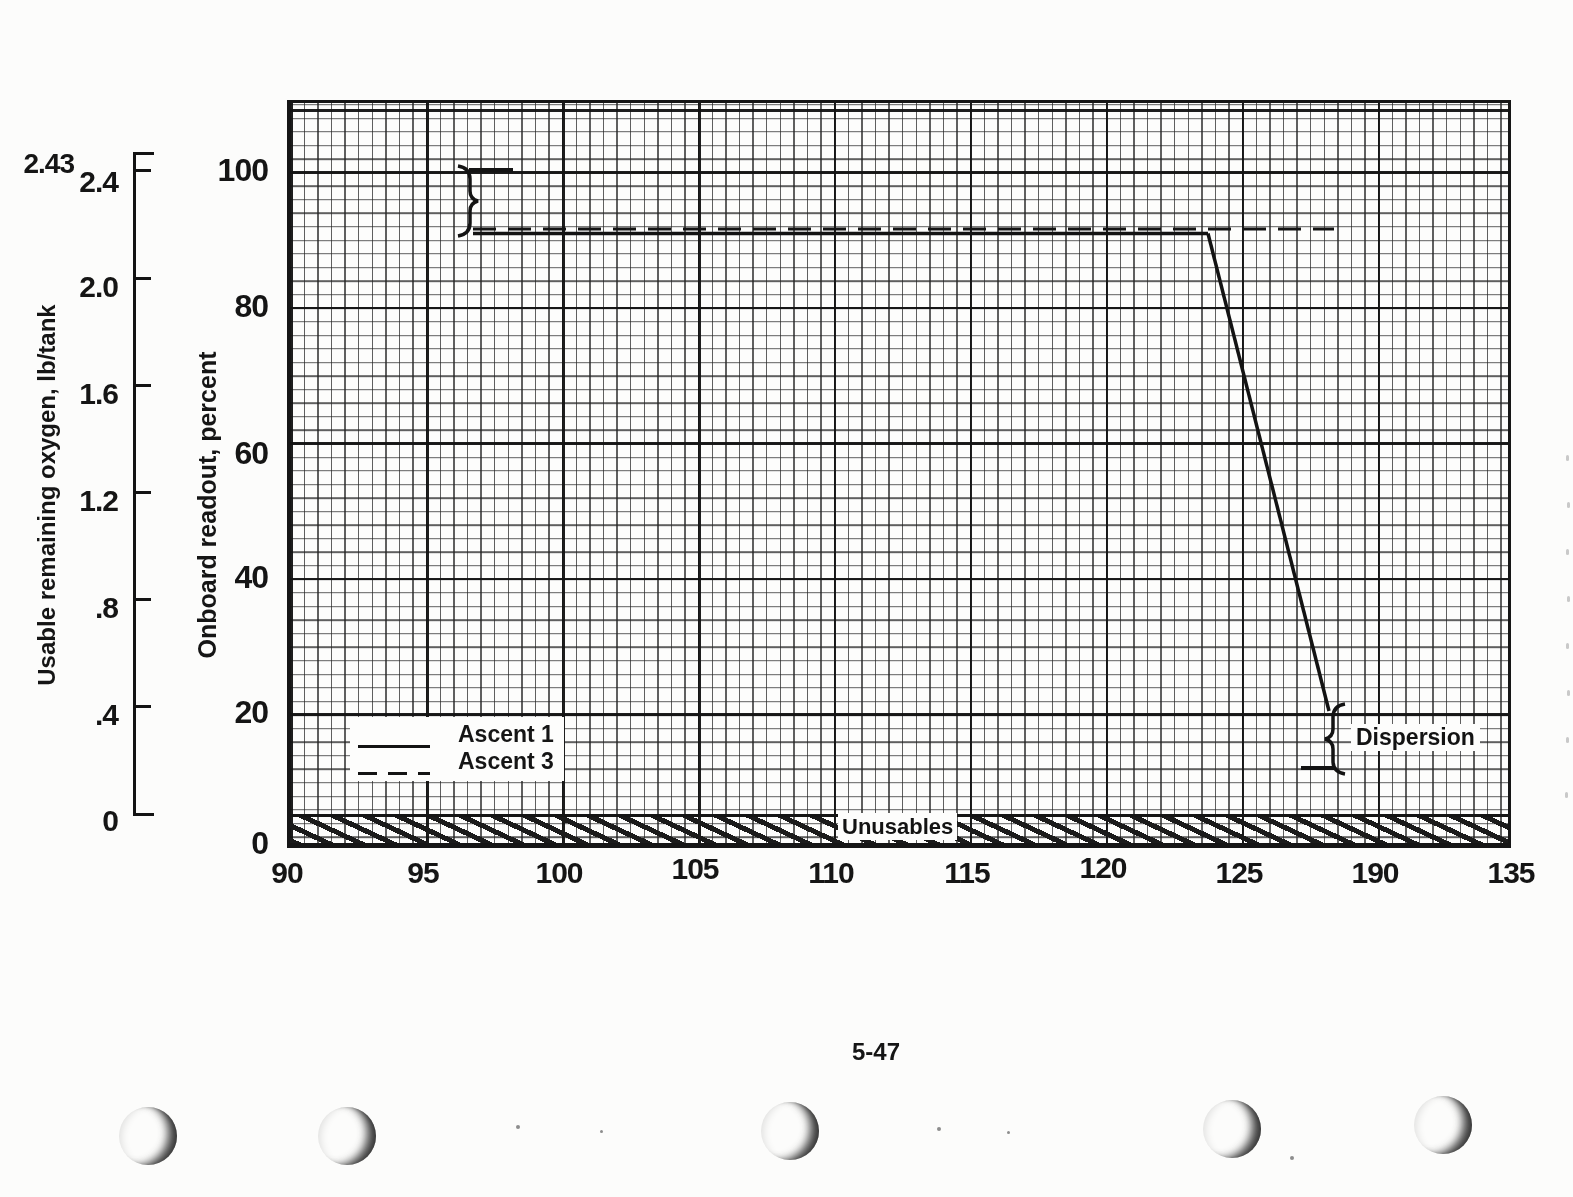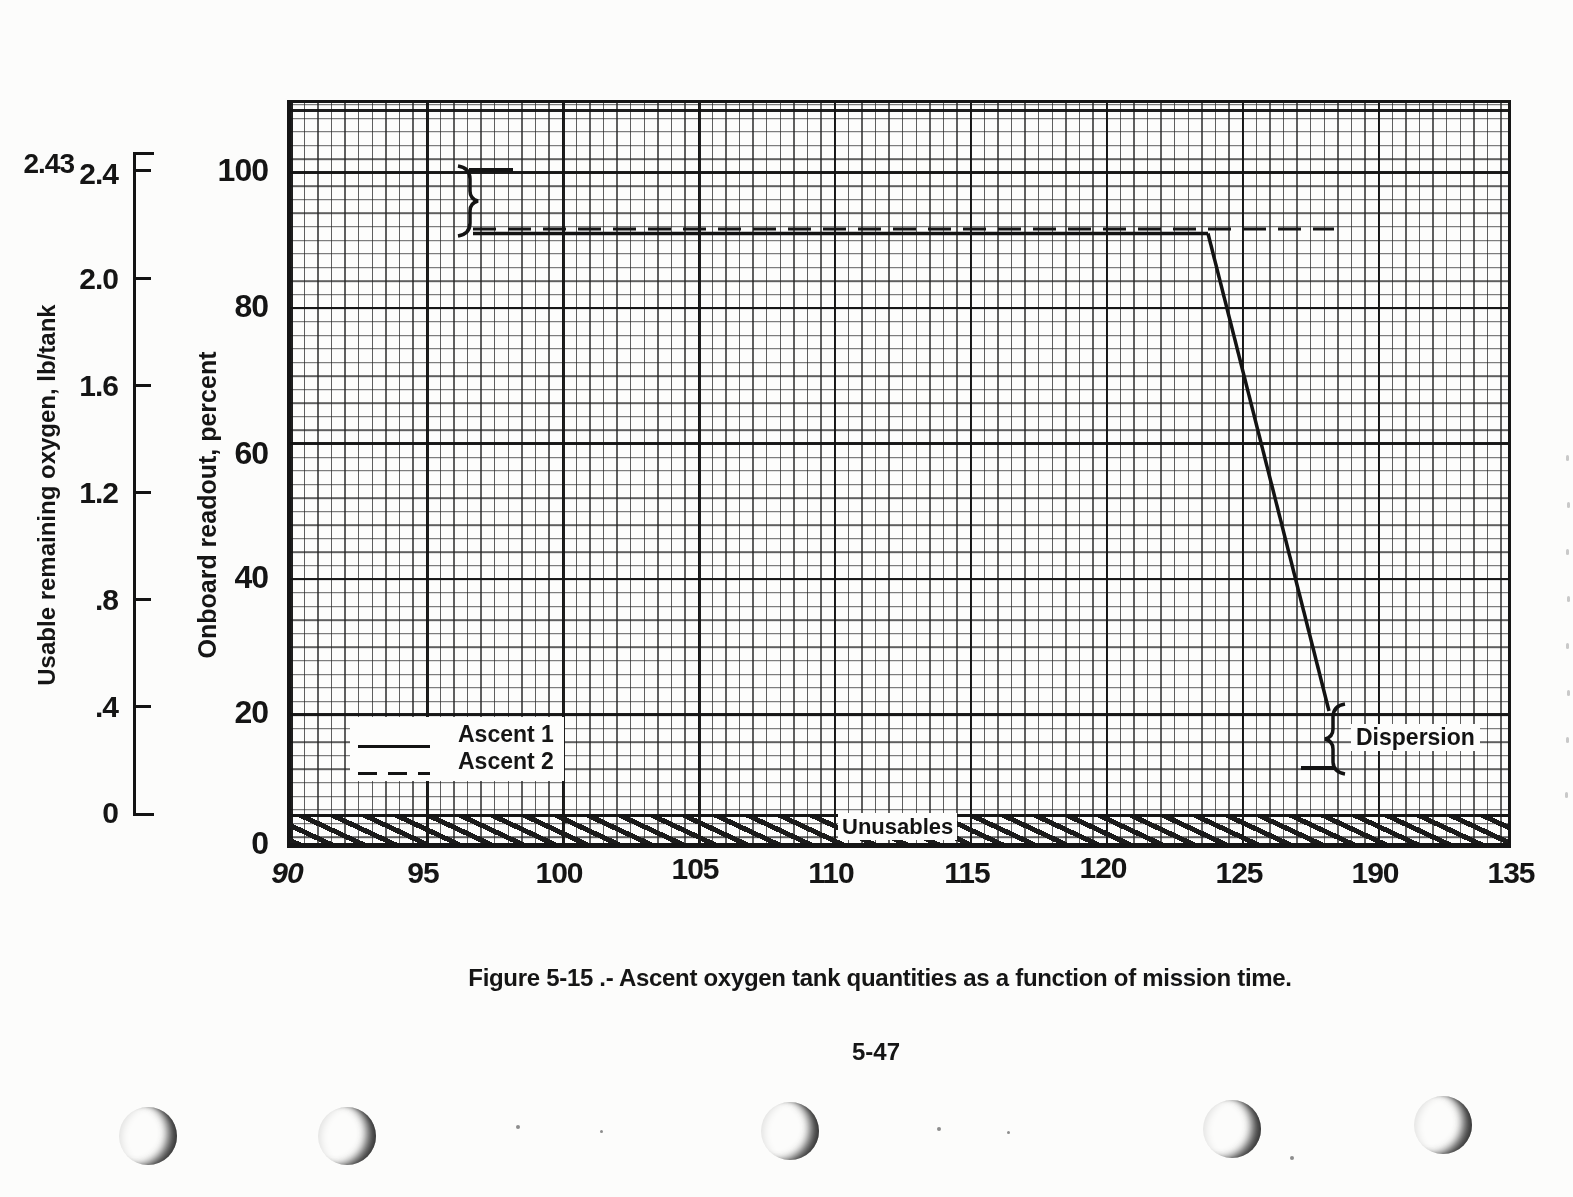--- a/index.html
+++ b/index.html
@@ -37,21 +37,21 @@
   .legend-row { display:flex; align-items:flex-end; height:27px;gap:12px; }
   .legend-sample { display:inline-block; width:72px; height:3.5px; margin-right:16px; }
   .legend-sample.solid { background:#131313; }
   .legend-sample.dashed { background:repeating-linear-gradient(to right,#131313 0 19px, transparent 19px 30px); }
   .legend-row span.txt { font-size:23px; font-weight:700; }
 
   
   .ptick { position:absolute; left:196px; width:72px; text-align:right;
            font-size:32px; font-weight:700; height:38px; line-height:38px; letter-spacing:-1px; }
   .otick { position:absolute; left:36px;  width:82px; text-align:right;
-           font-size:30px; font-weight:700; height:36px; line-height:36px; letter-spacing:-1px; }
+           font-size:30px; font-weight:700; height:36px; line-height:36px; letter-spacing:-1px;margin-top:8px; }
   .otick243 { position:absolute; left:8px; width:66px; text-align:right;
            font-size:28px; font-weight:700; height:32px; line-height:32px; letter-spacing:-1px; }
   .xtick { position:absolute; top:856px; width:90px; text-align:center;
            font-size:30px; font-weight:700; letter-spacing:-1px; }
   .vtitle { position:absolute; white-space:nowrap; font-size:25px; font-weight:700;
             transform:translate(-50%,-50%) rotate(-90deg); }
   .htitle { position:absolute; text-align:center; font-size:26px; font-weight:700; }
 
   
   .oxline  { position:absolute; background:#131313; }
@@ -96,21 +96,21 @@
     </svg>
 
 
     <div class="legend">
       <div class="legend-row">
         <span class="legend-sample solid"></span>
         <span class="txt">Ascent 1</span>
       </div>
       <div class="legend-row">
         <span class="legend-sample dashed"></span>
-        <span class="txt">Ascent 2</span>
+        <span class="txt">Ascent 3</span>
       </div>
     </div>
 
     <div class="anno" style="left:1061px; top:621px;">Dispersion</div>
 
     <div class="anno" style="left:548px; top:710px; font-size:22px; padding:1px 4px;">Unusables</div>
   </div>
 
   <div class="ptick" style="top:151px;">100</div>
   <div class="ptick" style="top:287px;">80</div>
@@ -133,32 +133,31 @@
   <div class="otick243" style="top:148px;">2.43</div>
   <div class="otick" style="top:156px;">2.4</div>
   <div class="otick" style="top:261px;">2.0</div>
   <div class="otick" style="top:368px;">1.6</div>
   <div class="otick" style="top:475px;">1.2</div>
   <div class="otick" style="top:582px;">.8</div>
   <div class="otick" style="top:689px;">.4</div>
   <div class="otick" style="top:795px;">0</div>
   <div class="vtitle" style="left:47px; top:495px; font-size:24px;">Usable remaining oxygen, lb/tank</div>
 
-  <div class="xtick" style="left:242px;font-style:italic;">90</div>
+  <div class="xtick" style="left:242px;">90</div>
   <div class="xtick" style="left:378px;">95</div>
   <div class="xtick" style="left:514px;">100</div>
   <div class="xtick" style="left:650px; top:852px;text-align:center;">105</div>
   <div class="xtick" style="left:786px;">110</div>
   <div class="xtick" style="left:922px;">115</div>
   <div class="xtick" style="left:1058px; top:851px;">120</div>
   <div class="xtick" style="left:1194px;">125</div>
   <div class="xtick" style="left:1330px;">190</div>
   <div class="xtick" style="left:1466px;">135</div>
 
-  <div class="caption">Figure 5-15 .- Ascent oxygen tank quantities as a function of mission time.</div>
   <div class="pageno">5-47</div>
 
   <div class="hole" style="left:119px;  top:1107px;"></div>
   <div class="hole" style="left:318px;  top:1107px;"></div>
   <div class="hole" style="left:761px;  top:1102px;"></div>
   <div class="hole" style="left:1203px; top:1100px;"></div>
   <div class="hole" style="left:1414px; top:1096px;"></div>
 
   <div class="speck" style="left:516px; top:1125px; width:4px; height:4px;"></div>
   <div class="speck" style="left:600px; top:1130px; width:3px; height:3px;"></div>

